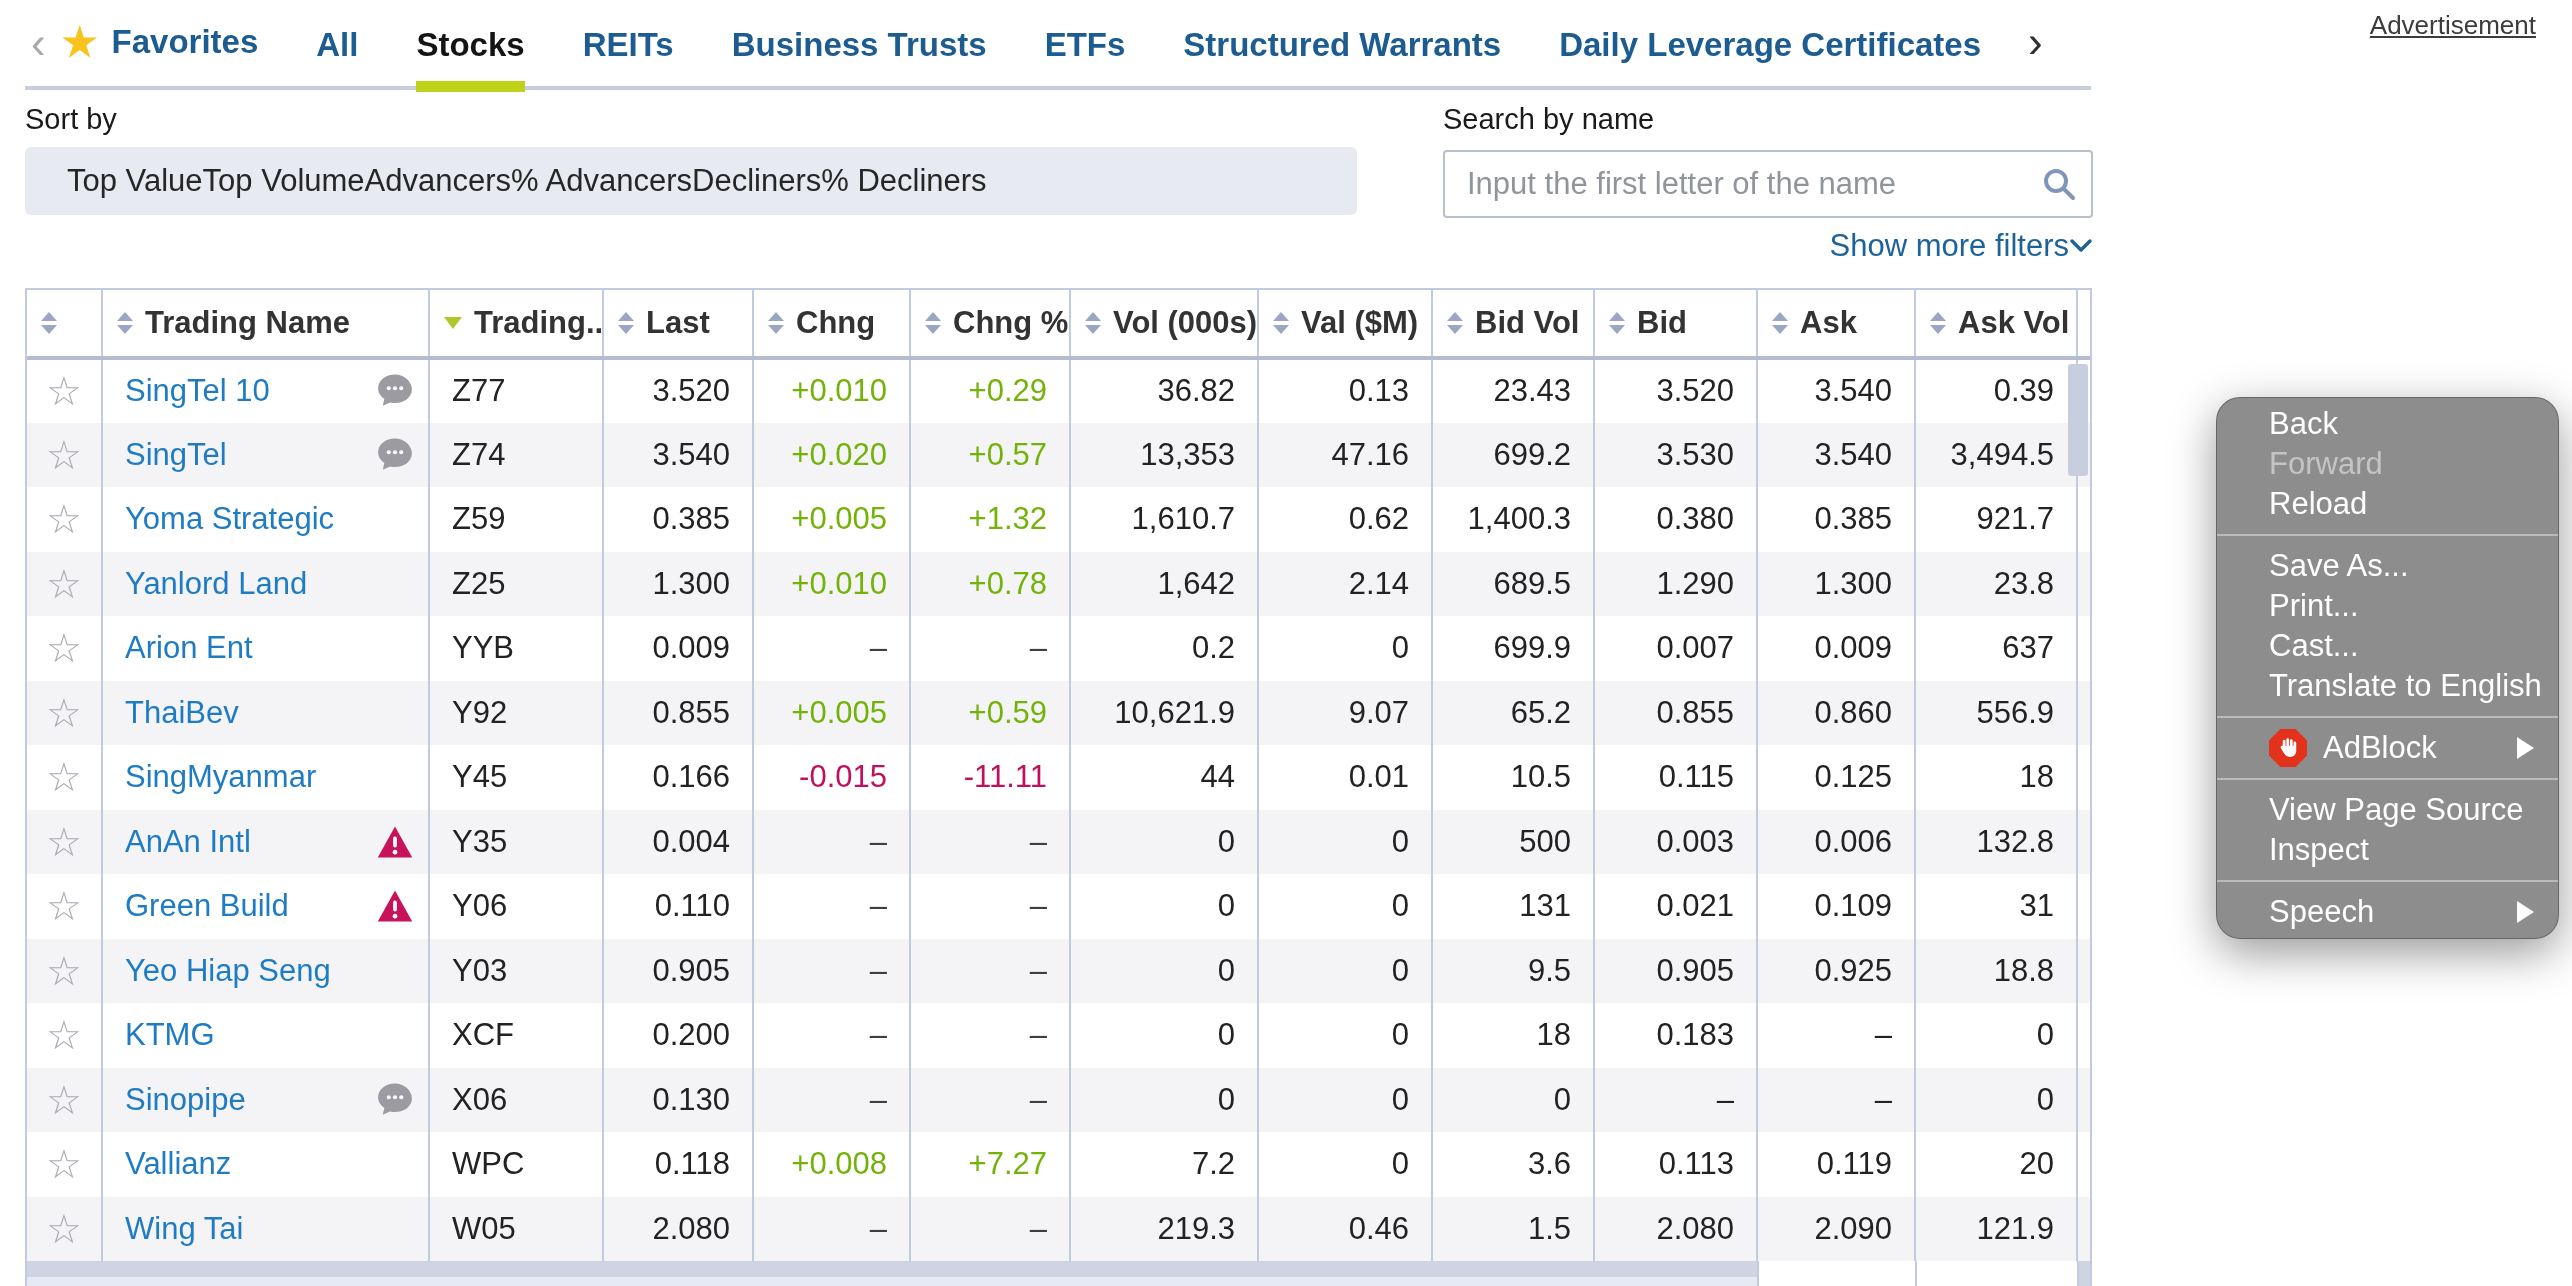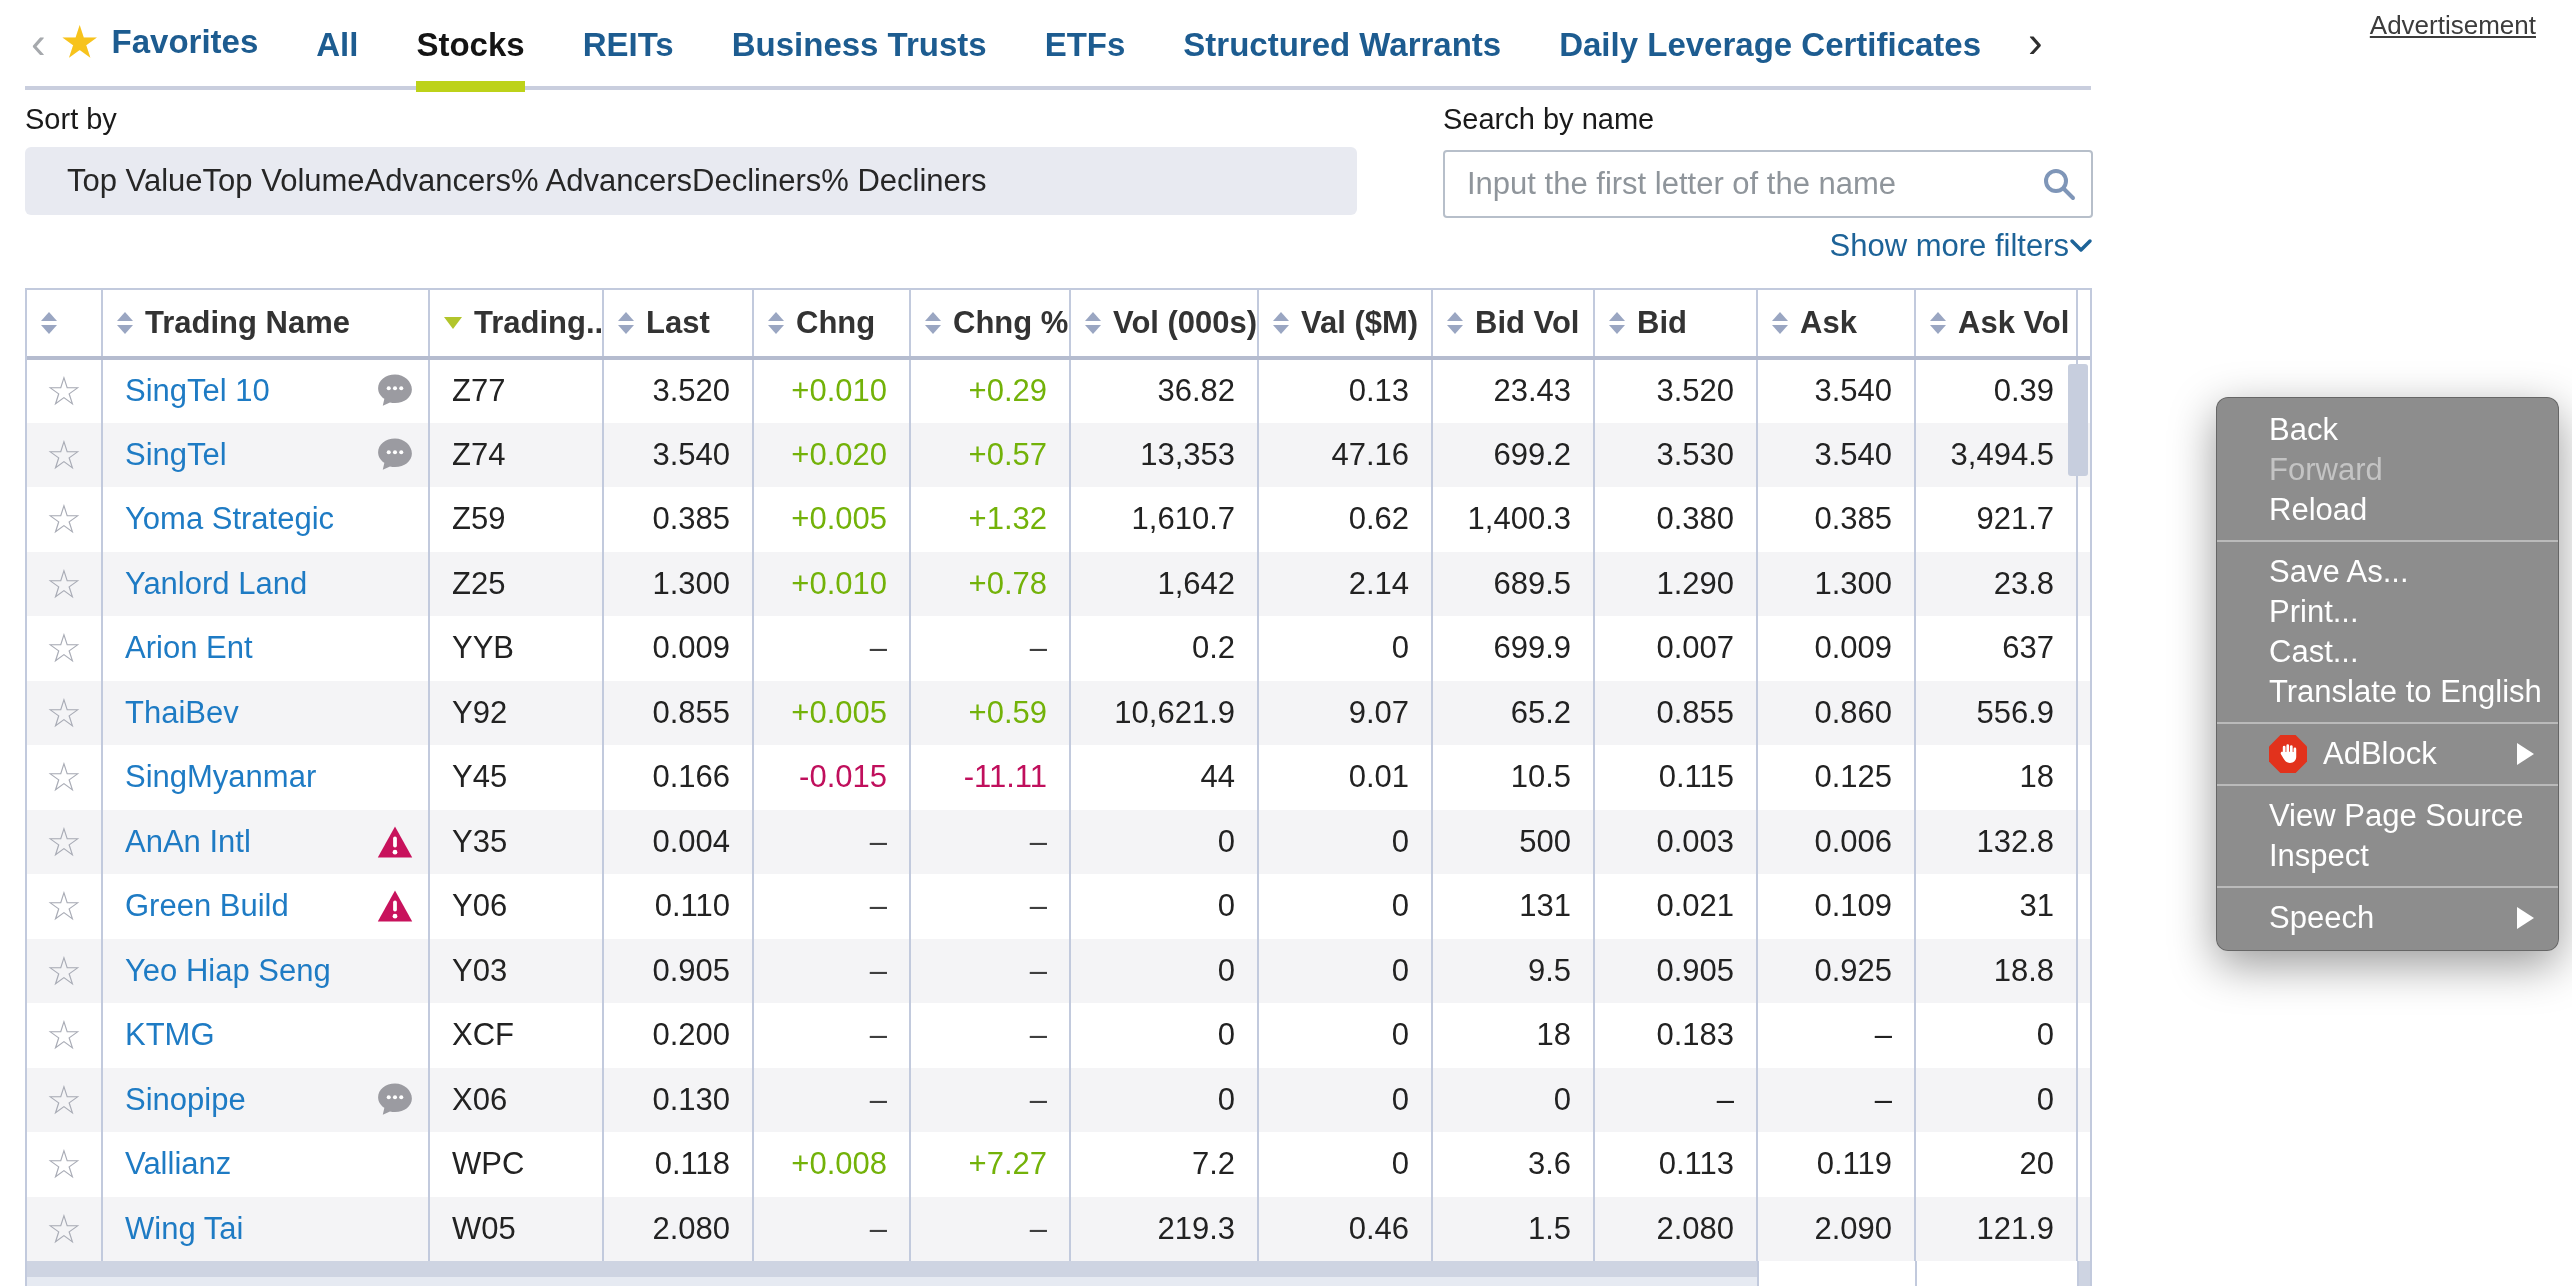--- a/index.html
+++ b/index.html
@@ -77,21 +77,21 @@
   .hscroll .seg-white { position:absolute; left:1730px; top:0; width:320px; height:25px;
     background:#fff; border-left:2px solid #c2cadd; }
   .hscroll .seg-white::after { content:""; position:absolute; left:156px; top:0; bottom:0;
     border-left:2px solid #c2cadd; }
   .hscroll .seg-end { position:absolute; left:2050px; top:0; width:13px; height:25px;
     background:#ced4e2; border-left:2px solid #c2cadd; }
 
   
   .ctx-menu { position:absolute; left:2216px; top:397px; width:343px;
     background:rgba(139,139,139,0.98); border:1px solid rgba(0,0,0,0.28);
-    border-radius:12px; box-shadow:0 14px 46px rgba(0,0,0,0.40); padding:12px 0; }
+    border-radius:24px; box-shadow:0 14px 46px rgba(0,0,0,0.40); padding:6px 0; }
   .menu-item { position:relative; height:40px; display:flex; align-items:center;
     padding-left:52px; font-size:31px; color:#fff; cursor:pointer; }
   .menu-item.disabled { color:#c4c4c4; cursor:default; }
   .menu-divider { height:2px; background:rgba(255,255,255,0.4); margin:10px 0; }
   .mi-arrow { position:absolute; right:24px; top:50%; transform:translateY(-50%);
     width:0; height:0; border-left:17px solid #fff;
     border-top:11px solid transparent; border-bottom:11px solid transparent; }
   .adblock-ico { width:38px; height:38px; margin-right:16px; background:#e2321c;
     clip-path:polygon(30% 0,70% 0,100% 30%,100% 70%,70% 100%,30% 100%,0 70%,0 30%);
     display:inline-flex; align-items:center; justify-content:center; }

